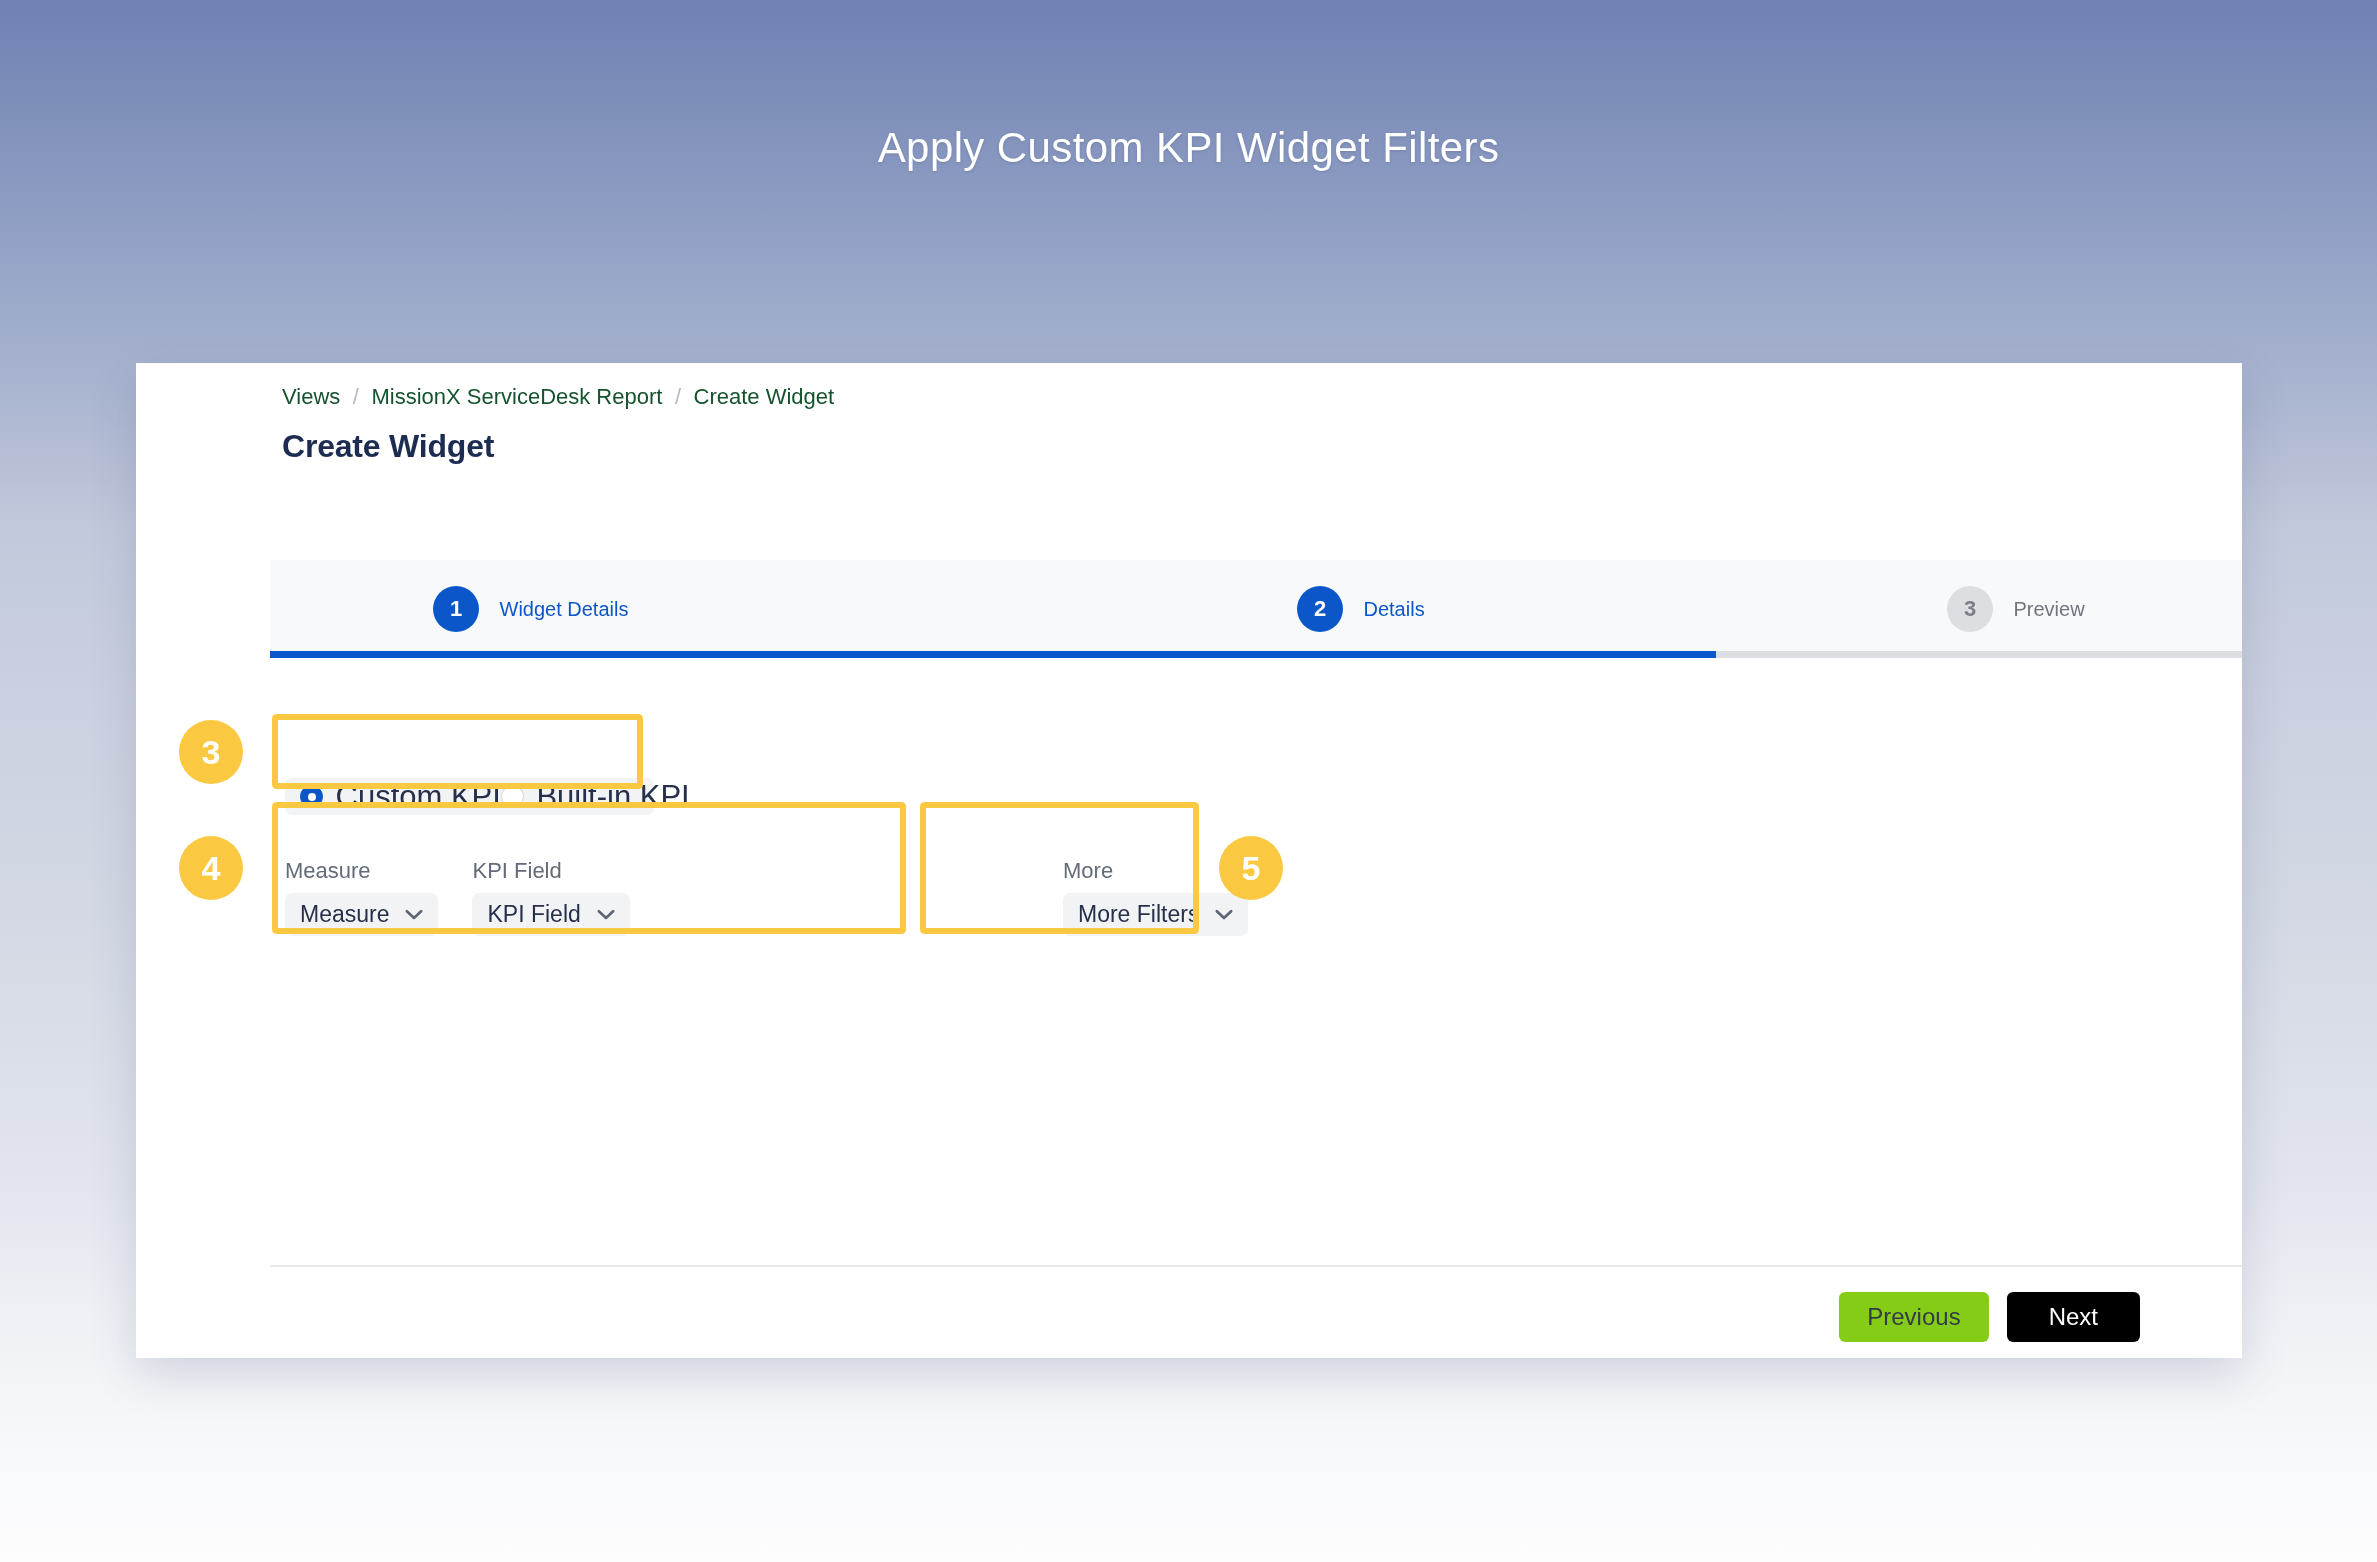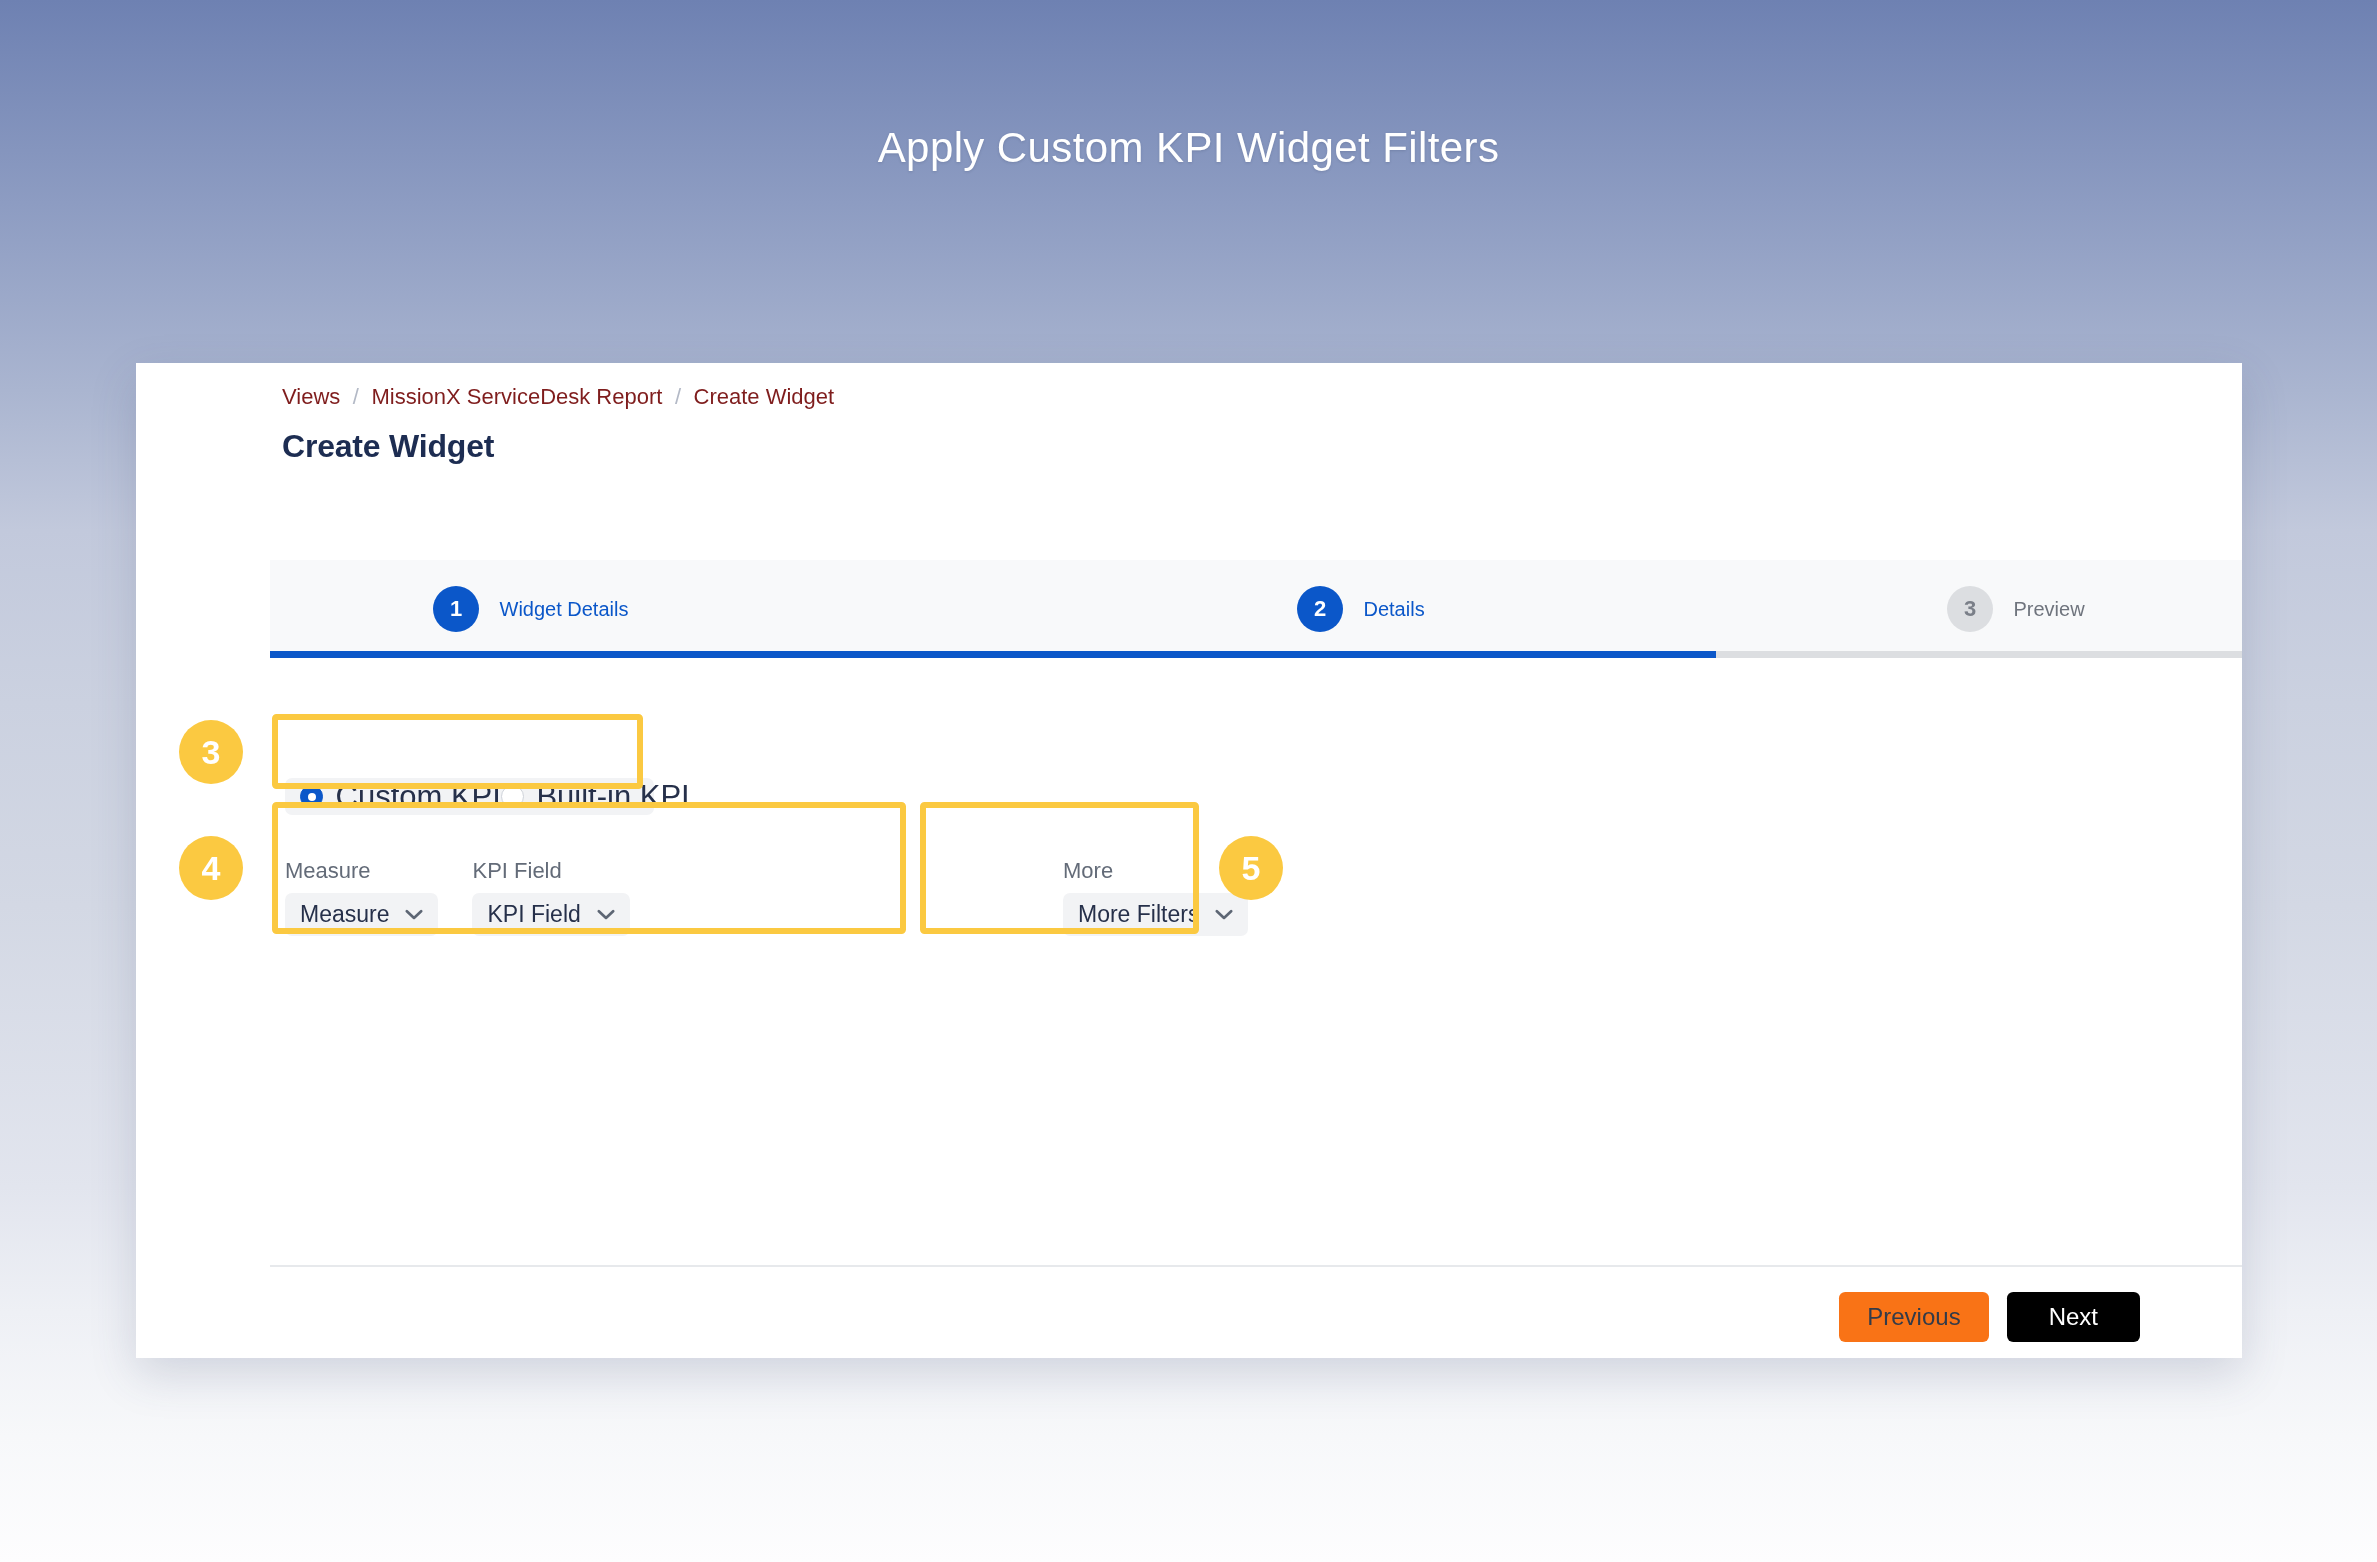--- a/index.html
+++ b/index.html
@@ -48,21 +48,21 @@
   .breadcrumb {
     position: absolute;
     left: 146px; top: 21.4px;
     font-size: 22px;
     color: #8a93a6;
     display: flex;
     align-items: center;
     gap: 12.5px;
     white-space: nowrap;
   }
-  .breadcrumb .crumb { color: #7f1d1d; }
+  .breadcrumb .crumb { color: #14532d; }
   .breadcrumb .sep { color: #b3b9c6; }
 
   .card-title {
     position: absolute;
     left: 146px; top: 65px;
     font-size: 32px;
     font-weight: bold;
     color: #1d2d52;
     letter-spacing: -0.2px;
   }
@@ -248,21 +248,21 @@
     border-radius: 6.2px;
     display: flex;
     align-items: center;
     justify-content: center;
     font-size: 24px;
     padding: 0 28px;
     white-space: nowrap;
     border: none;
     font-family: inherit;
   }
-  .btn-secondary { background: #f97316; color: #333b49; }
+  .btn-secondary { background: #84cc16; color: #333b49; }
   .btn-primary { background: #000000; color: #ffffff; padding: 0 42px; }
 </style>
 </head>
 <body>
 
 <div class="page-title">Apply Custom KPI Widget Filters</div>
 
 <div class="card">
 
   <div class="breadcrumb">

